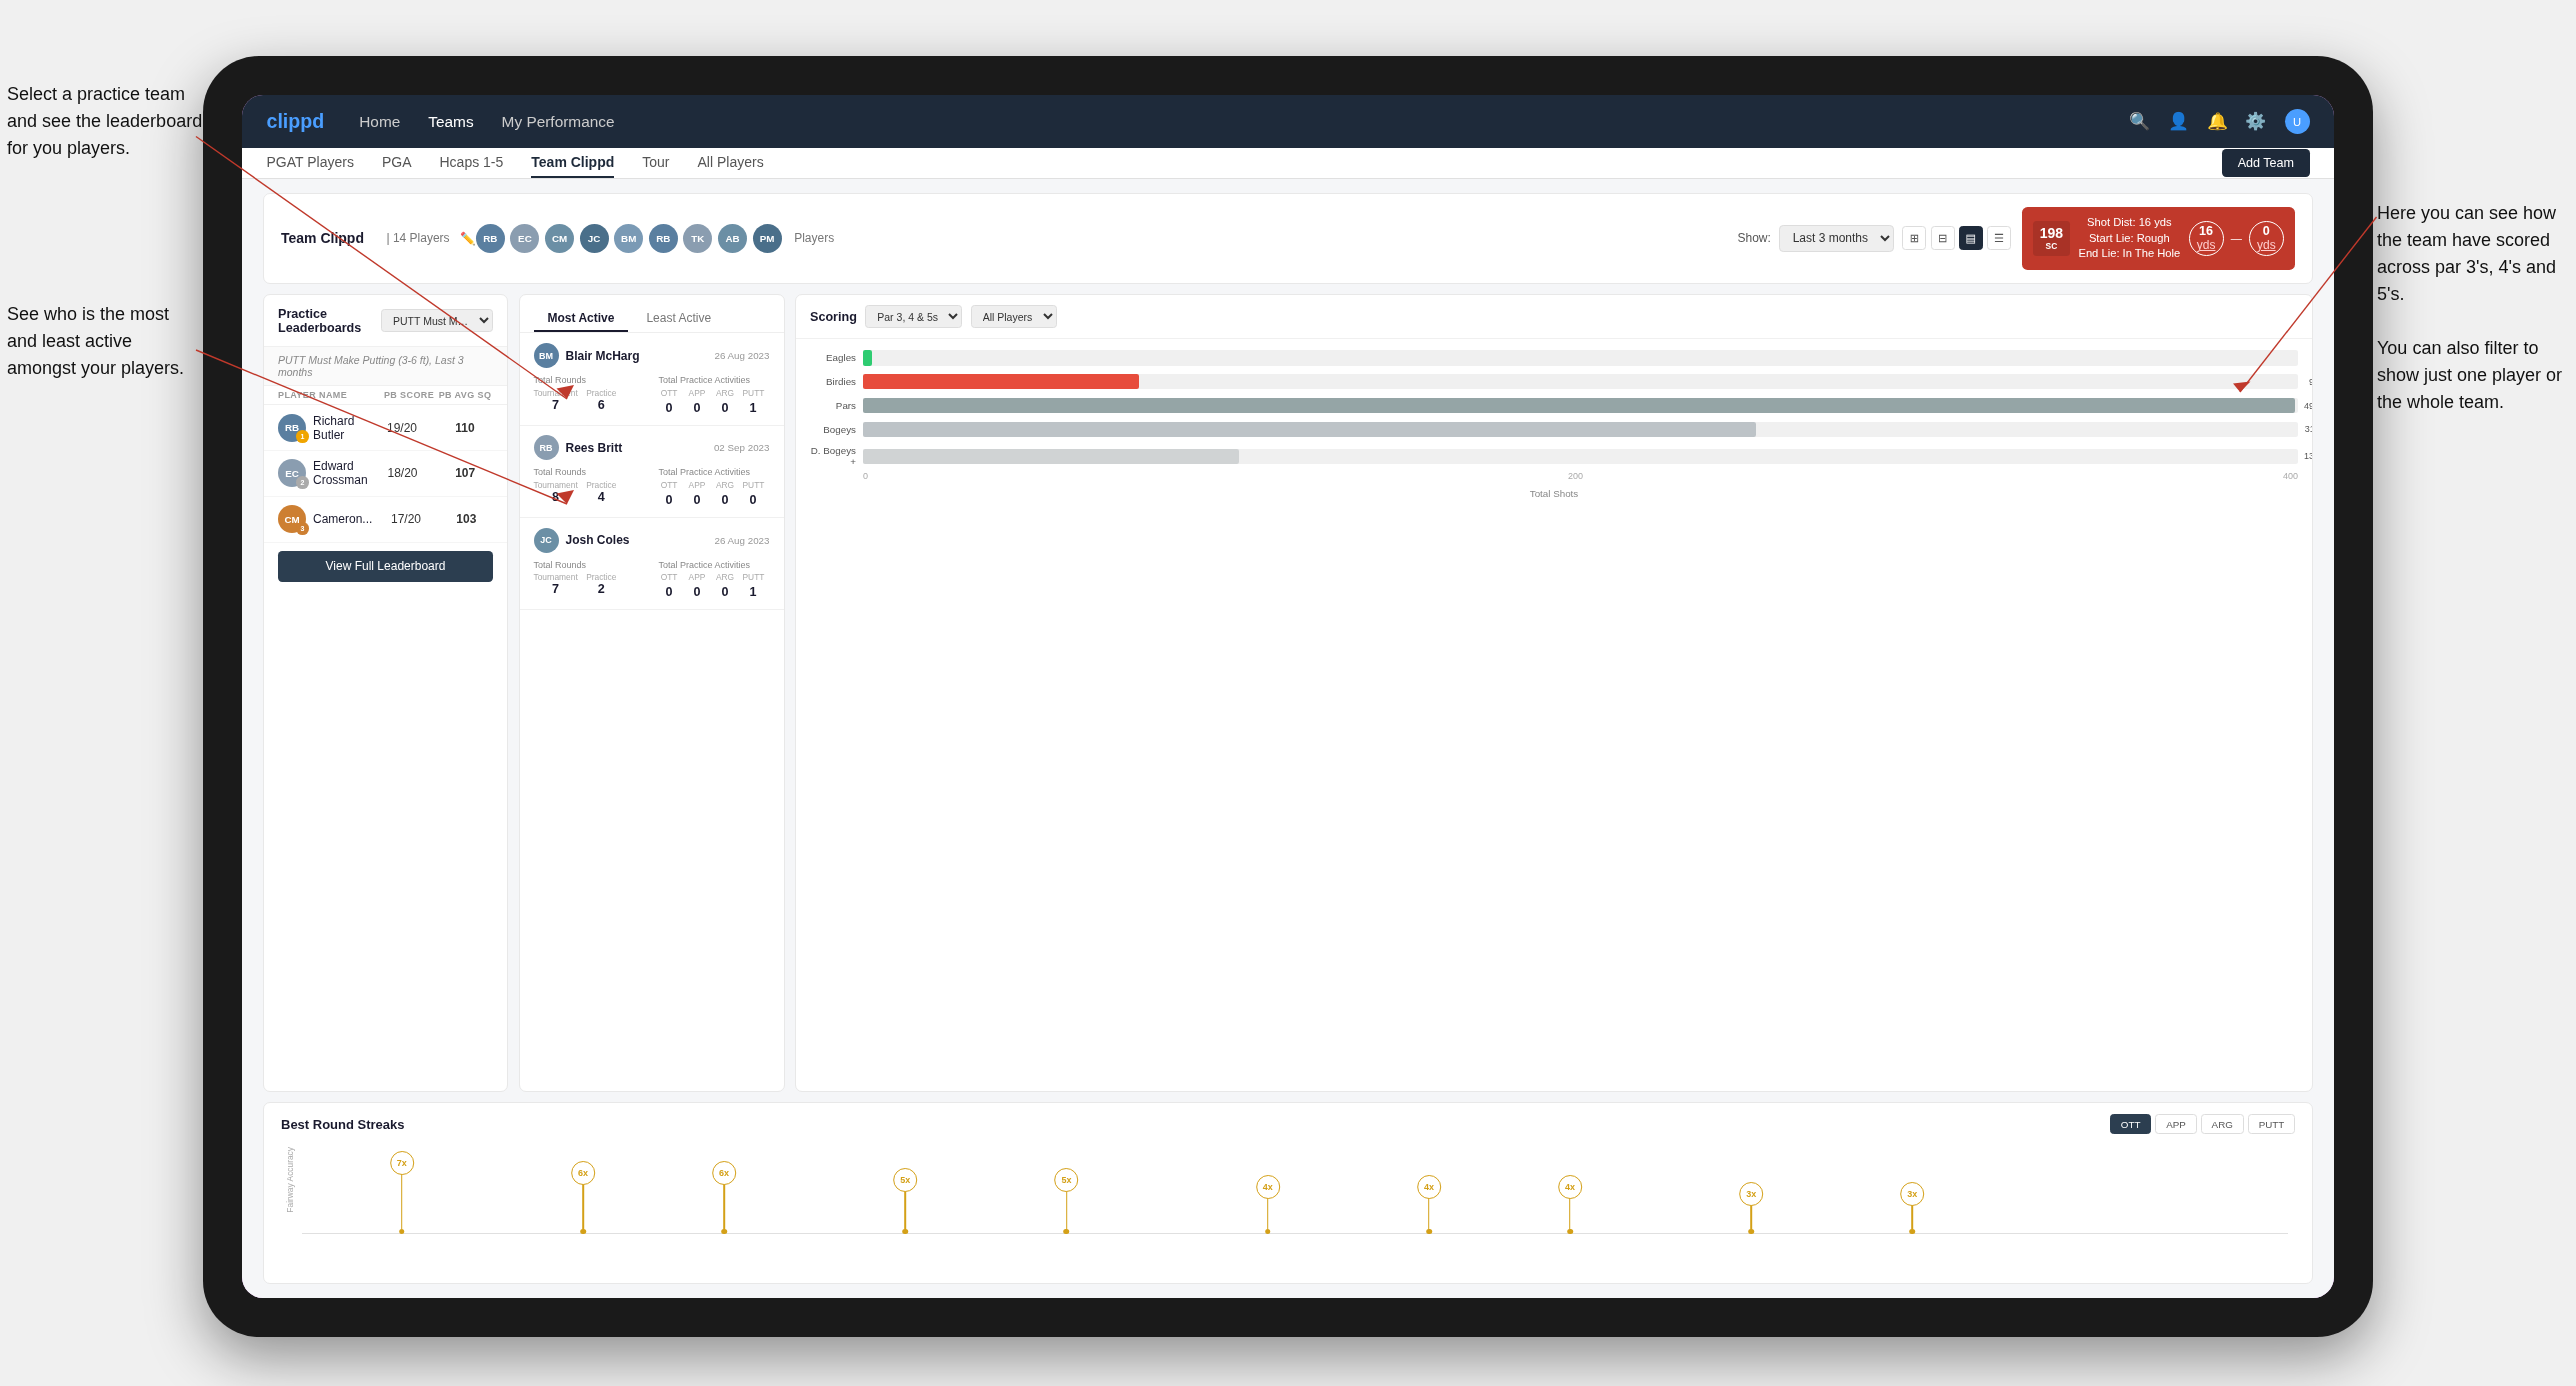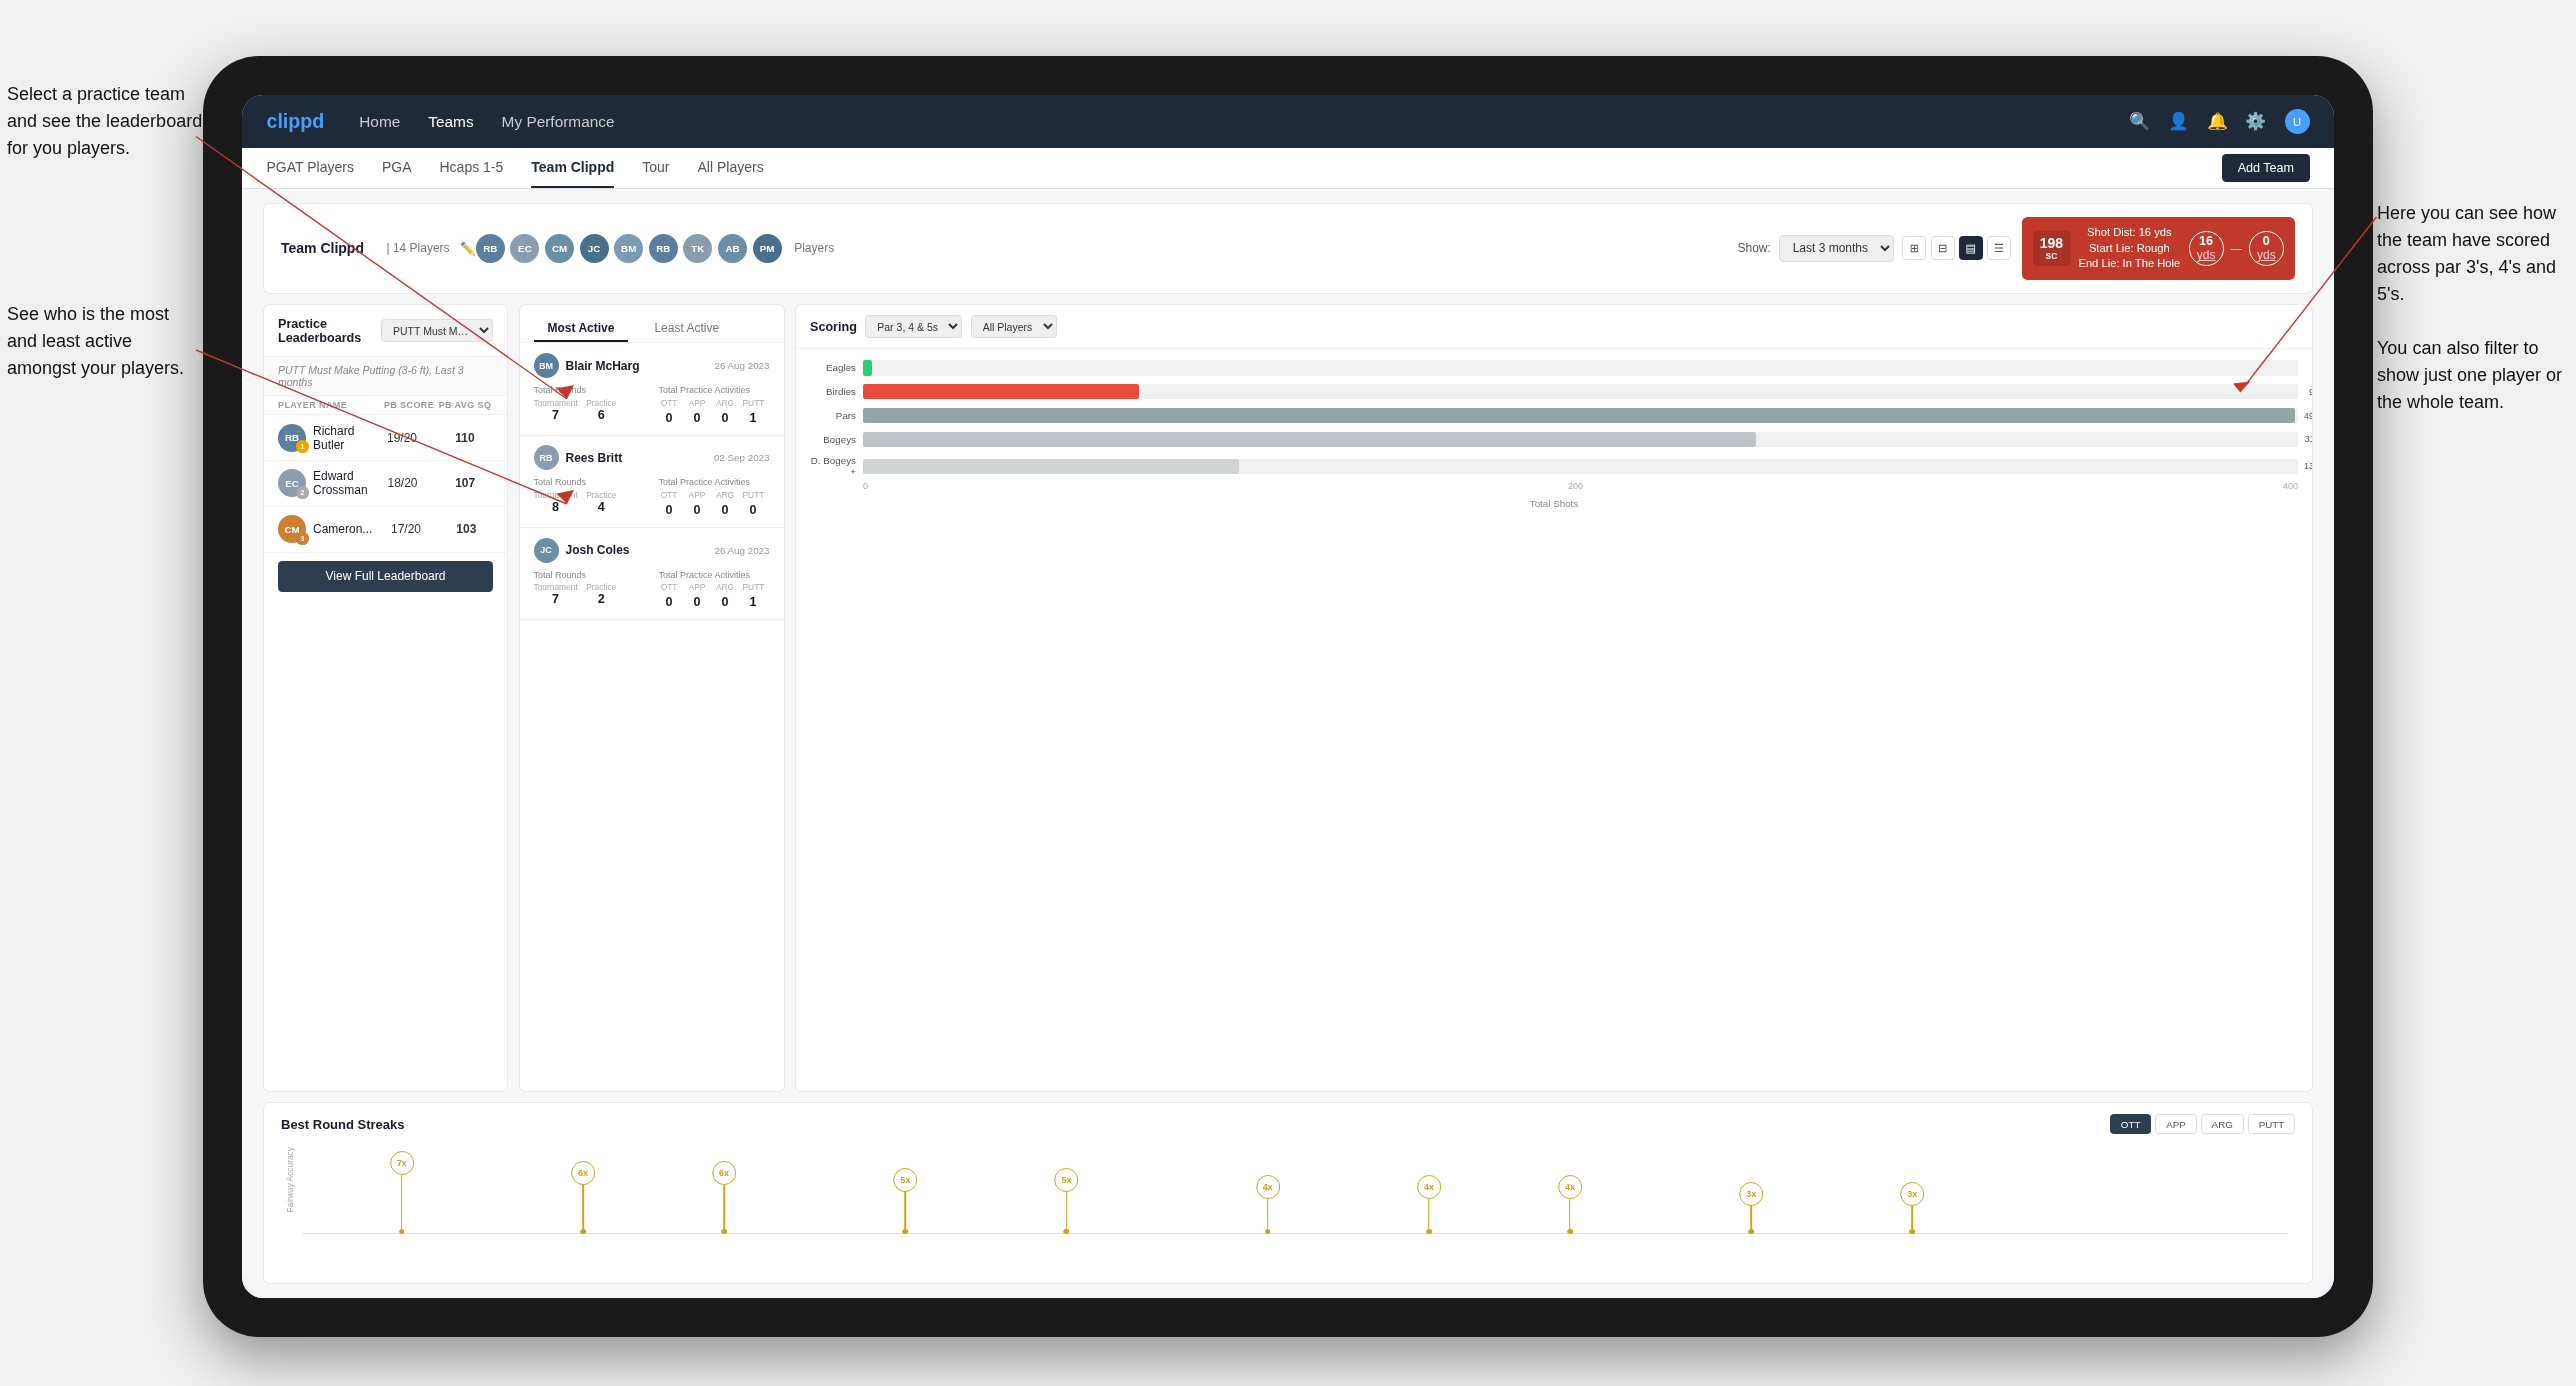--- a/index.html
+++ b/index.html
@@ -79,21 +79,21 @@
       align-items: center;
       justify-content: center;
       color: #fff;
       font-size: 11.2px;
     }
 
     
     .subnav {
       background: #fff;
       border-bottom: 0.7px solid #e0e0e0;
-      height: 41px;
+      height: 31px;
       display: flex;
       align-items: center;
       padding: 0 24.5px;
       flex-shrink: 0;
       gap: 28px;
     }
     .subnav-item {
       font-size: 14px;
       color: #555;
       cursor: pointer;
@@ -356,21 +356,21 @@
       border-radius: 7px;
       border: 0.7px solid #e8e8e8;
       flex: 0 0 266px;
       display: flex;
       flex-direction: column;
       overflow: hidden;
     }
     .activity-tabs {
       display: flex;
       padding: 9.8px 14px 0;
-      gap: 12px;
+      gap: 4px;
       border-bottom: 0.7px solid #eee;
     }
     .activity-tab {
       padding: 5.6px 14px;
       font-size: 12px;
       cursor: pointer;
       border-bottom: 2.1px solid transparent;
       color: #777;
     }
     .activity-tab.active {

